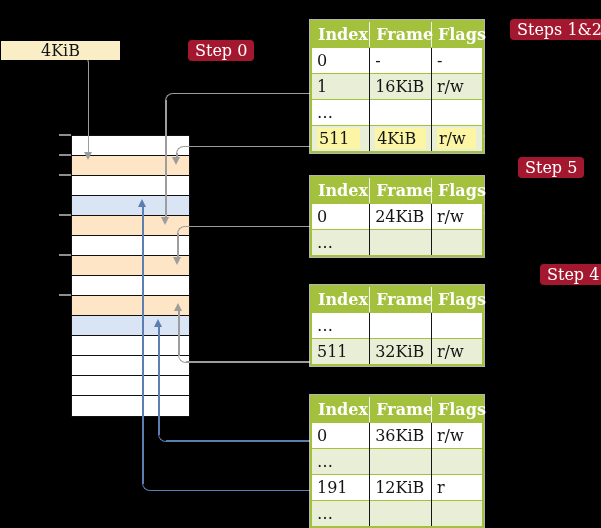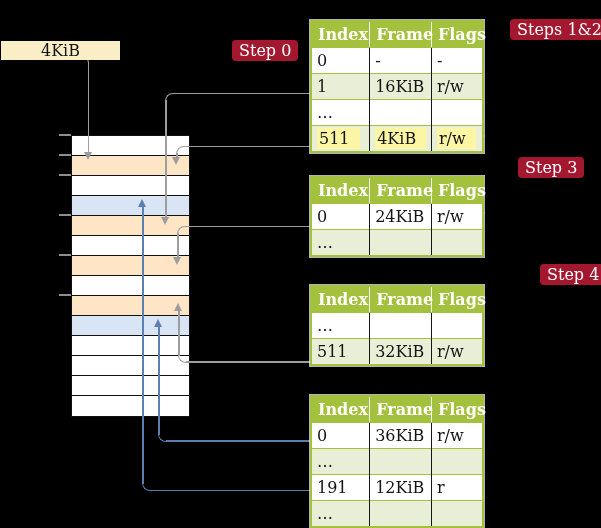--- a/index.html
+++ b/index.html
@@ -68,23 +68,23 @@
                 border-bottom:8px solid var(--gray_arrow,#9d9d9d); }
   .arrow.up.blue   { border-bottom-color:var(--blue_arrow,#5c7fb2); }
   .stub { position:absolute; width:6px; height:2px; background:#4a4a4a; z-index:2; }
 </style>
 </head>
 <body>
 
 <div class="stage">
 
   <div class="frame-box">4KiB</div>
-  <div class="badge" style="left:188px; top:40px;margin-left:44px;">Step 0</div>
+  <div class="badge" style="left:188px; top:40px;">Step 0</div>
   <div class="badge" style="left:510px; top:19px;">Steps 1&amp;2</div>
-  <div class="badge" style="left:518px; top:157px;">Step 3</div>
+  <div class="badge" style="left:518px; top:157px;">Step 5</div>
   <div class="badge" style="left:540px; top:264px;">Step 4</div>
 
   <div class="memory" id="memory">
       <div class="mrow white"></div>
       <div class="mrow peach"></div>
       <div class="mrow white"></div>
       <div class="mrow blue"></div>
       <div class="mrow peach"></div>
       <div class="mrow white"></div>
       <div class="mrow peach"></div>

